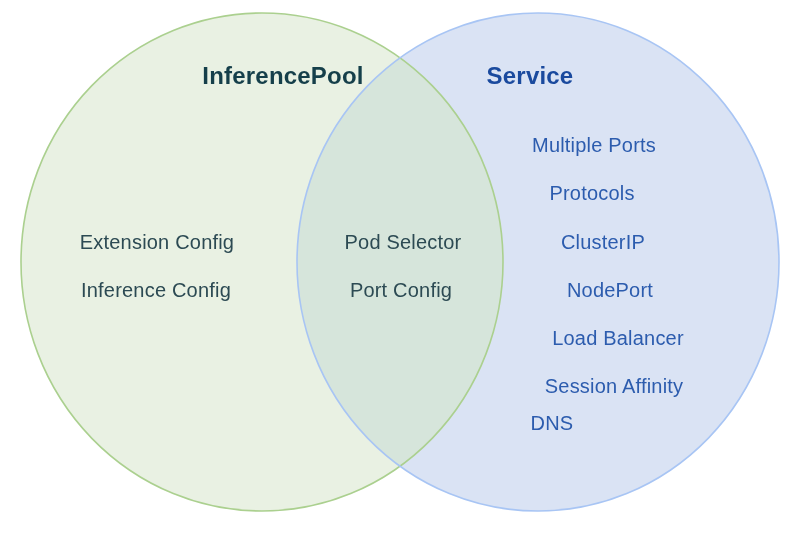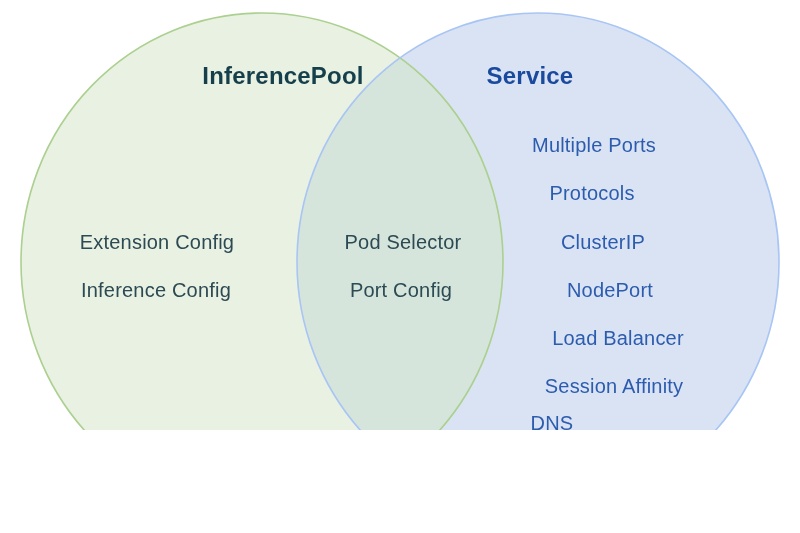--- a/index.html
+++ b/index.html
@@ -4,21 +4,21 @@
 <style>
   html, body {
     margin: 0;
     padding: 0;
     background: #ffffff;
     font-family: "Liberation Sans", sans-serif;
   }
   .stage {
     position: relative;
     width: 800px;
-    height: 430px;
+    height: 533px;
     background: #ffffff;
     overflow: hidden;
   }
   svg { display: block; }
   svg text {
     font-family: "Liberation Sans", sans-serif;
     dominant-baseline: central;
     text-anchor: middle;
   }
   .venn-title {

